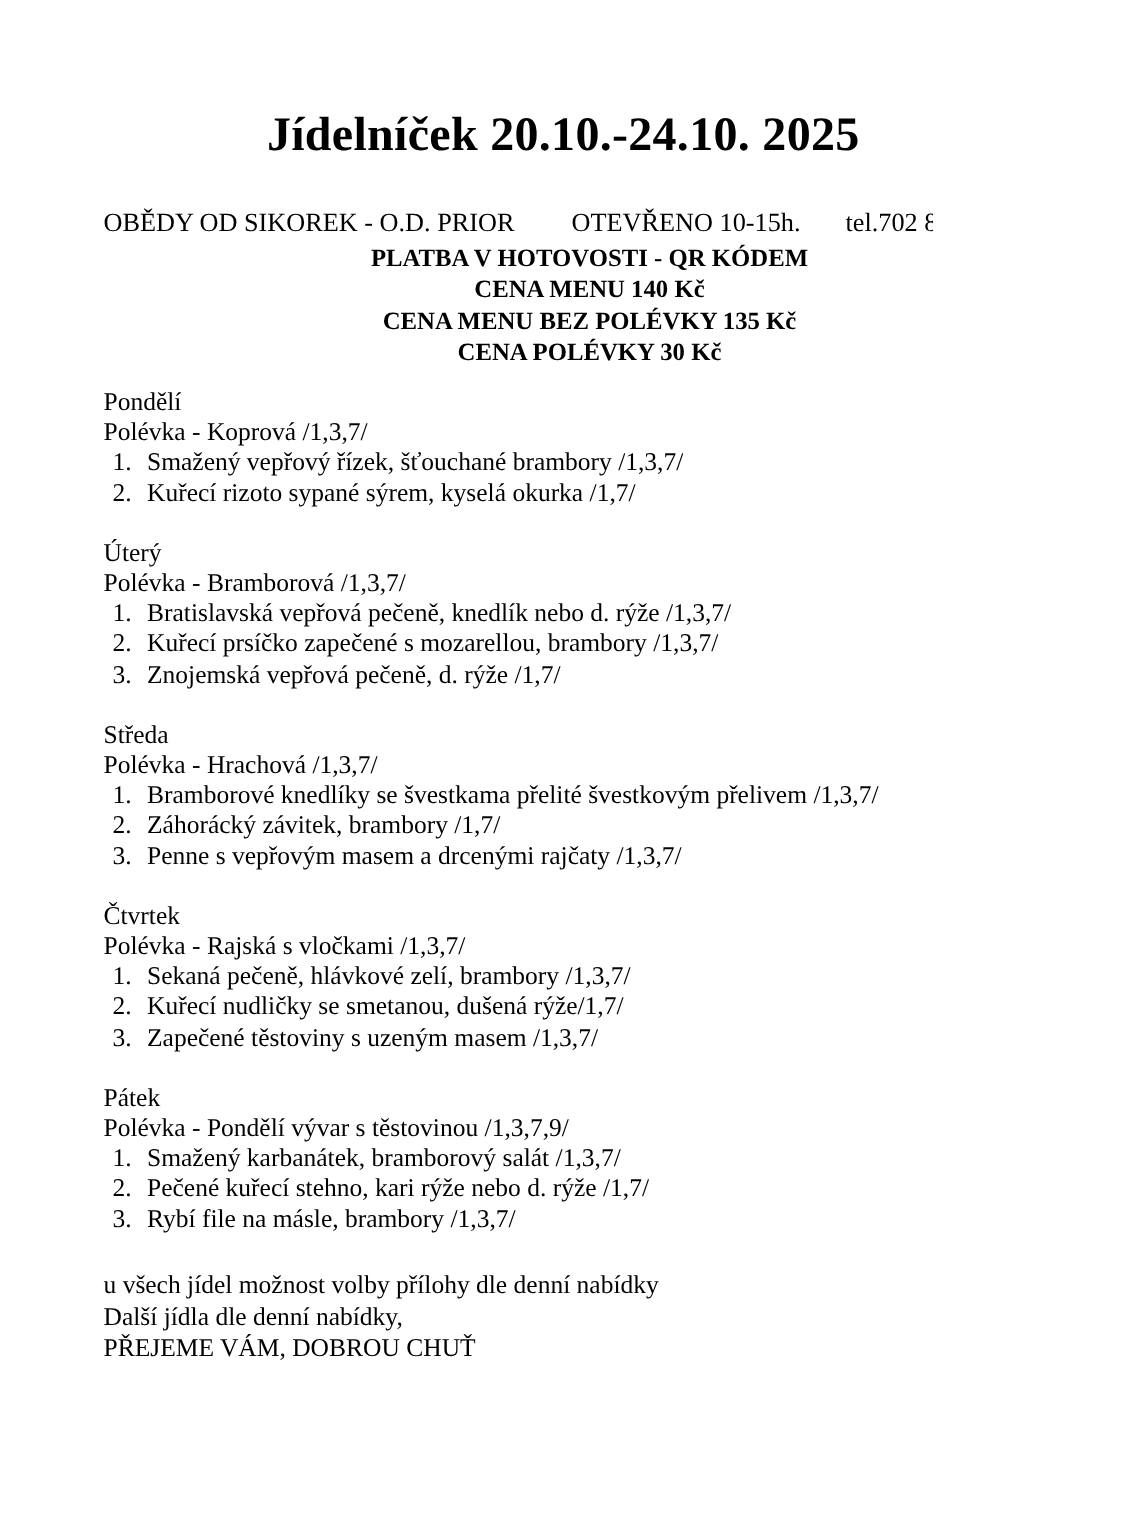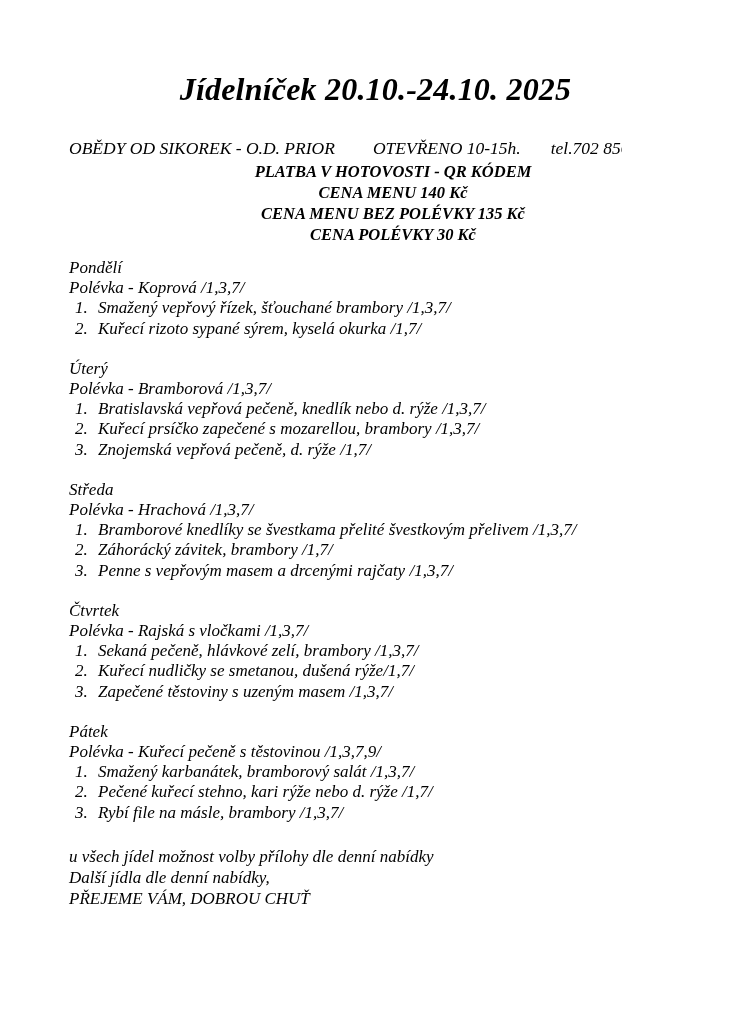--- a/index.html
+++ b/index.html
@@ -15,21 +15,20 @@
     font-family: "Liberation Serif", "DejaVu Serif", serif;
     color: #000000;
     -webkit-font-smoothing: antialiased;
   }
   .page {
     position: relative;
     width: 622px;
     height: 1024px;
     box-sizing: border-box;
     overflow: hidden;
-    font-style: italic;
   }
 
   
   .doc-title {
     position: absolute;
     top: 48px;
     left: 0;
     width: 751px;
     text-align: center;
     font-size: 32px;
@@ -186,21 +185,21 @@
           <span class="dish-num">2.</span>
           <span class="dish-text">Kuřecí nudličky se smetanou, dušená rýže/1,7/</span>
         </div>
         <div class="dish-row">
           <span class="dish-num">3.</span>
           <span class="dish-text">Zapečené těstoviny s uzeným masem /1,3,7/</span>
         </div>
       </div>
       <div class="day-block">
         <div class="day-name">Pátek</div>
-        <div class="soup-line">Polévka - Kuřecí pečeně s těstovinou /1,3,7,9/</div>
+        <div class="soup-line">Polévka - Pondělí vývar s těstovinou /1,3,7,9/</div>
         <div class="dish-row">
           <span class="dish-num">1.</span>
           <span class="dish-text">Smažený karbanátek, bramborový salát /1,3,7/</span>
         </div>
         <div class="dish-row">
           <span class="dish-num">2.</span>
           <span class="dish-text">Pečené kuřecí stehno, kari rýže nebo d. rýže /1,7/</span>
         </div>
         <div class="dish-row">
           <span class="dish-num">3.</span>

